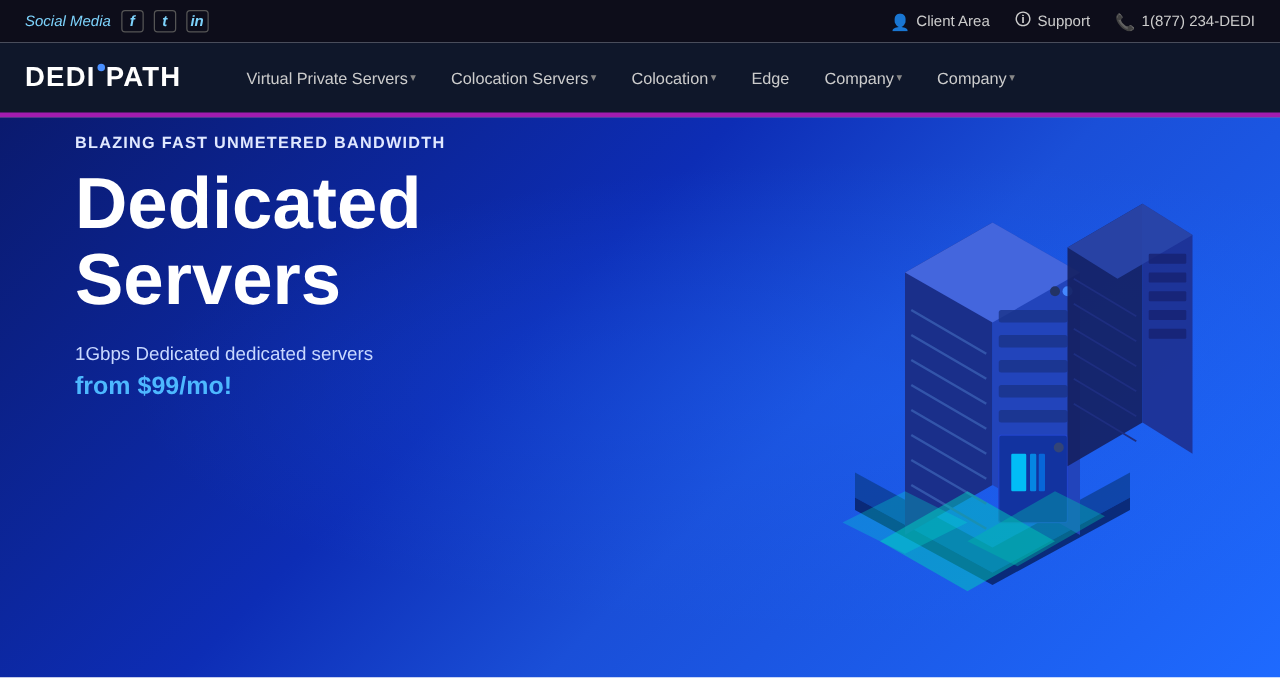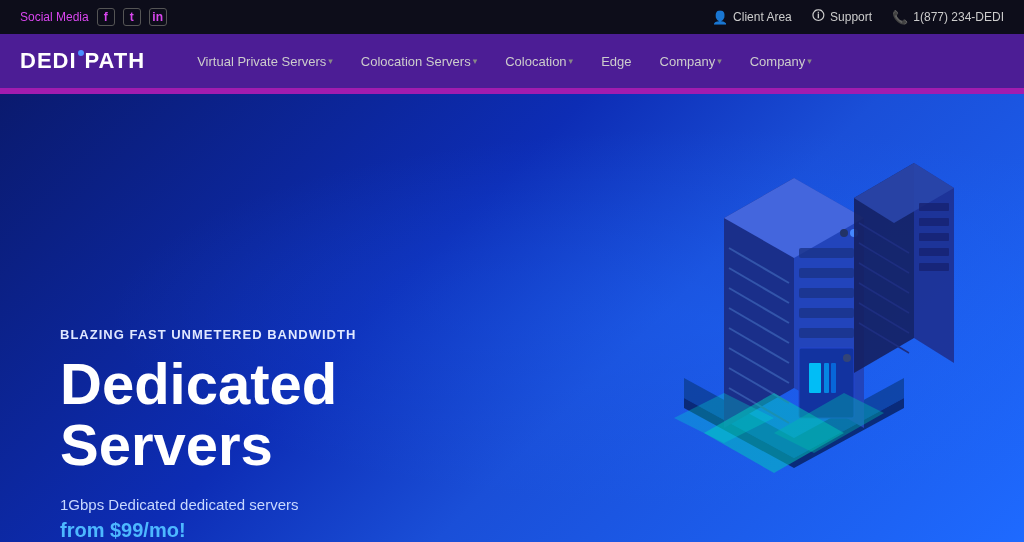--- a/index.html
+++ b/index.html
@@ -11,36 +11,36 @@
       color: #ccc;
       font-size: 12px;
       padding: 6px 20px;
       display: flex;
       align-items: center;
       justify-content: space-between;
       height: 34px;
     }
     .top-bar-left { display: flex; align-items: center; gap: 8px; }
     .top-bar-right { display: flex; align-items: center; gap: 20px; }
-    .top-bar-right a, .top-bar-left span { color: #d946ef; text-decoration: none; font-size: 12px; }
+    .top-bar-right a, .top-bar-left span { color: #7dd3fc; text-decoration: none; font-size: 12px; font-style: italic; }
     .social-icon {
       display: inline-flex; align-items: center; justify-content: center;
       width: 18px; height: 18px; border: 1px solid #555; border-radius: 3px;
       font-size: 10px; color: #ccc; font-weight: bold;
     }
     .top-bar-right .item { display: flex; align-items: center; gap: 5px; cursor: pointer; }
 
     
     .navbar {
-      background: #4c1d95;
+      background: #0f172a;
       display: flex;
       align-items: center;
       padding: 0 20px;
       height: 60px;
-      border-bottom: 6px solid #a21caf;
+      border-bottom: 4px solid #a21caf;
     }
     .logo {
       display: flex; align-items: center; margin-right: 40px; flex-shrink: 0;
     }
     .logo-text {
       color: white; font-size: 22px; font-weight: 900; letter-spacing: 1px;
       font-family: 'Arial Black', sans-serif;
     }
     .logo-dot {
       display: inline-block; width: 6px; height: 6px; background: #4a90ff;
@@ -54,22 +54,22 @@
       border-radius: 3px;
     }
     .nav-arrow { font-size: 9px; color: #888; }
 
     
     .hero {
       background: linear-gradient(135deg, #0a1a6e 0%, #0d2db5 40%, #1a4fd8 60%, #1e6aff 100%);
       height: 448px;
       position: relative;
       display: flex;
-      align-items: flex-end;
-      padding: 0 60px;
+      align-items: flex-start;
+      padding: 12px 60px;
       overflow: hidden;
     }
     .hero::before {
       content: '';
       position: absolute; top: 0; left: 0; right: 0; bottom: 0;
       background: radial-gradient(ellipse at 70% 50%, rgba(30,106,255,0.3) 0%, transparent 60%);
     }
     .hero-content { position: relative; z-index: 2; max-width: 500px; }
     .hero-subtitle {
       color: #e0e8ff; font-size: 13px; font-weight: 700;

